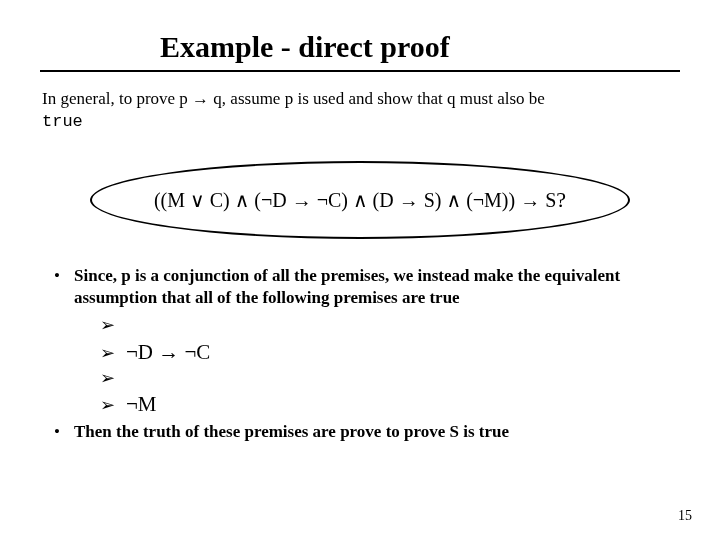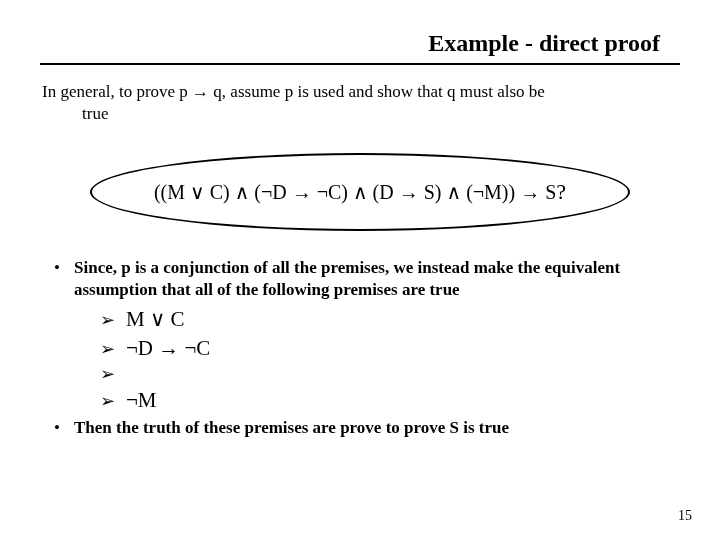--- a/index.html
+++ b/index.html
@@ -6,39 +6,39 @@
   body {
     width: 720px;
     height: 540px;
     background: #ffffff;
     font-family: "Times New Roman", Times, serif;
     color: #000000;
     position: relative;
     padding: 30px 40px 20px 40px;
   }
   .title {
-    text-align: right;
-    font-size: 24px;
+    text-align: left;
+    font-size: 30px;
     font-weight: bold;
     margin-bottom: 6px;
     margin-left: 120px;
     margin-right: 20px;
   }
   .hr {
     height: 2px;
     background: #000000;
     margin: 0 0 16px 0;
   }
   .intro {
     font-size: 17px;
     line-height: 1.3;
     margin-left: 2px;
   }
   .intro-cont {
-    margin-left: 40px;
+    font-family: Liberation Mono, monospace;
   }
   .oval-wrap {
     margin: 28px auto 26px auto;
     display: flex;
     justify-content: center;
   }
   .oval {
     width: 540px;
     height: 78px;
     border: 2px solid #000000;
@@ -115,21 +115,20 @@
 </div>
 
 <div class="bullet-row">
   <div class="bullet-dot">•</div>
   <div class="bullet-text">Since, p is a conjunction of all the premises, we instead make the equivalent assumption that all of the following premises are true</div>
 </div>
 
 <div class="premises">
   <div class="premise-row">
     <span class="premise-marker">➢</span>
-    <span>M ∨ C</span>
   </div>
   <div class="premise-row">
     <span class="premise-marker">➢</span>
     <span>¬D → ¬C</span>
   </div>
   <div class="premise-row">
     <span class="premise-marker">➢</span>
   </div>
   <div class="premise-row">
     <span class="premise-marker">➢</span>

